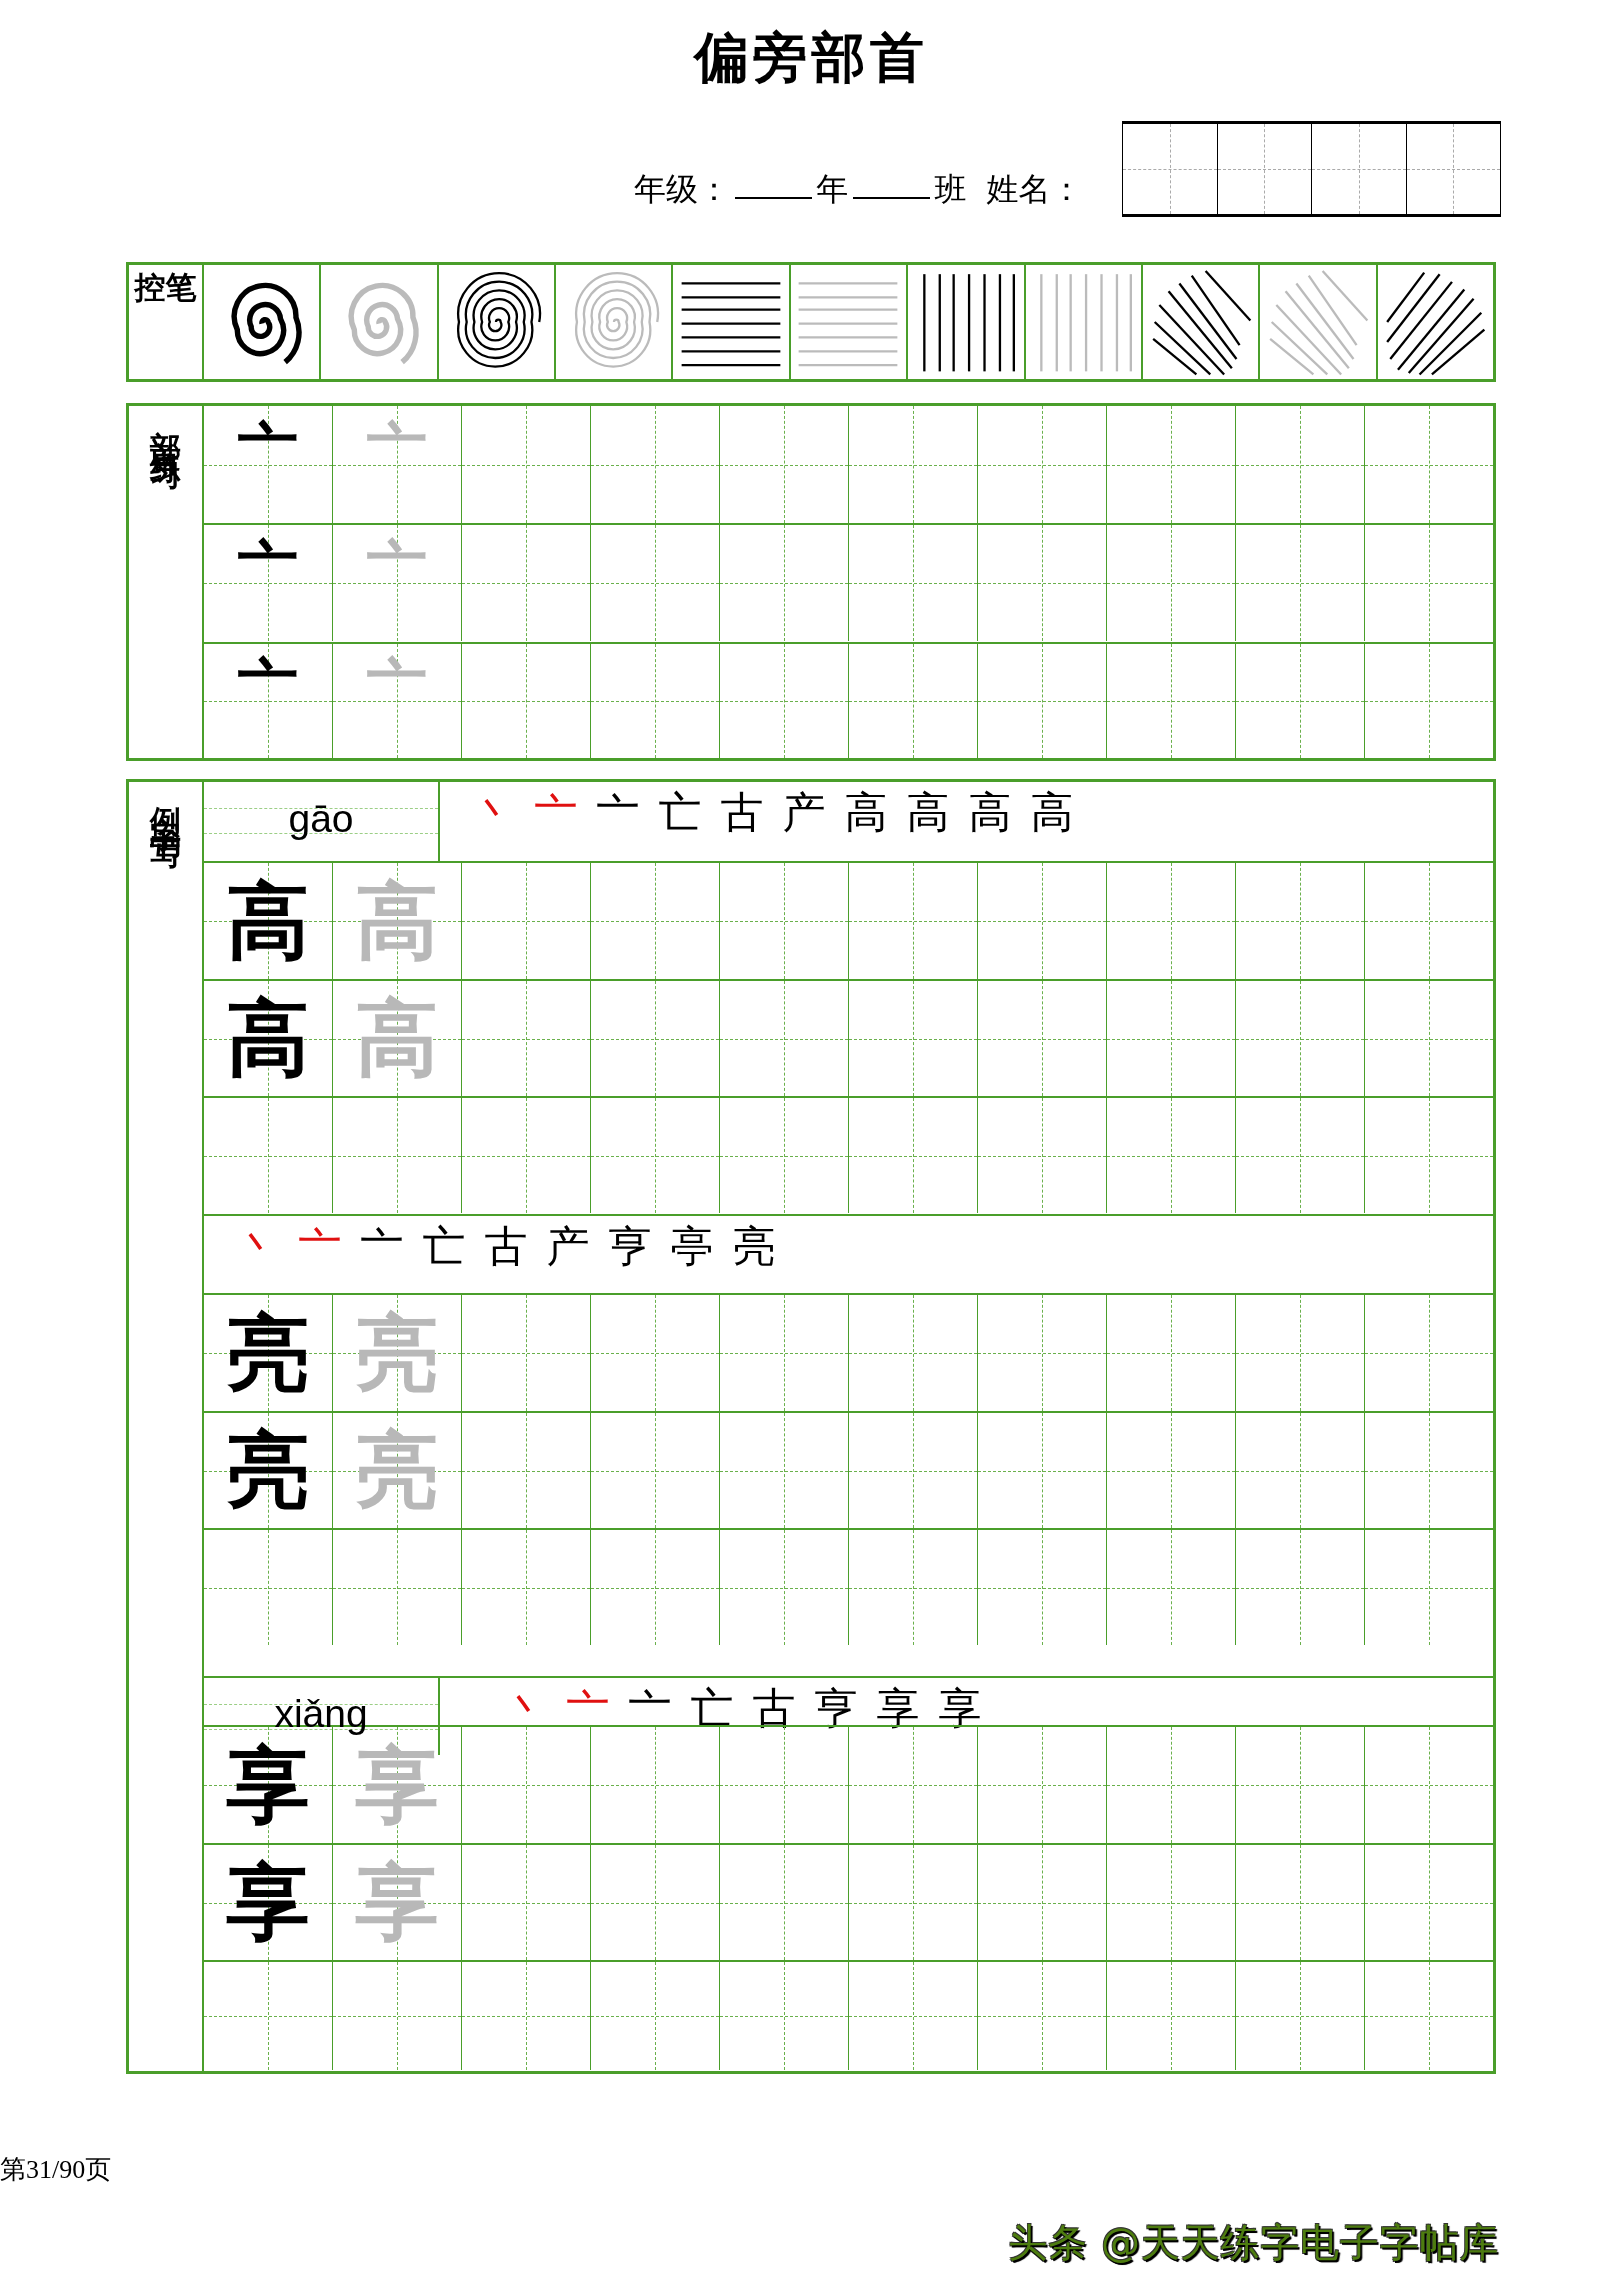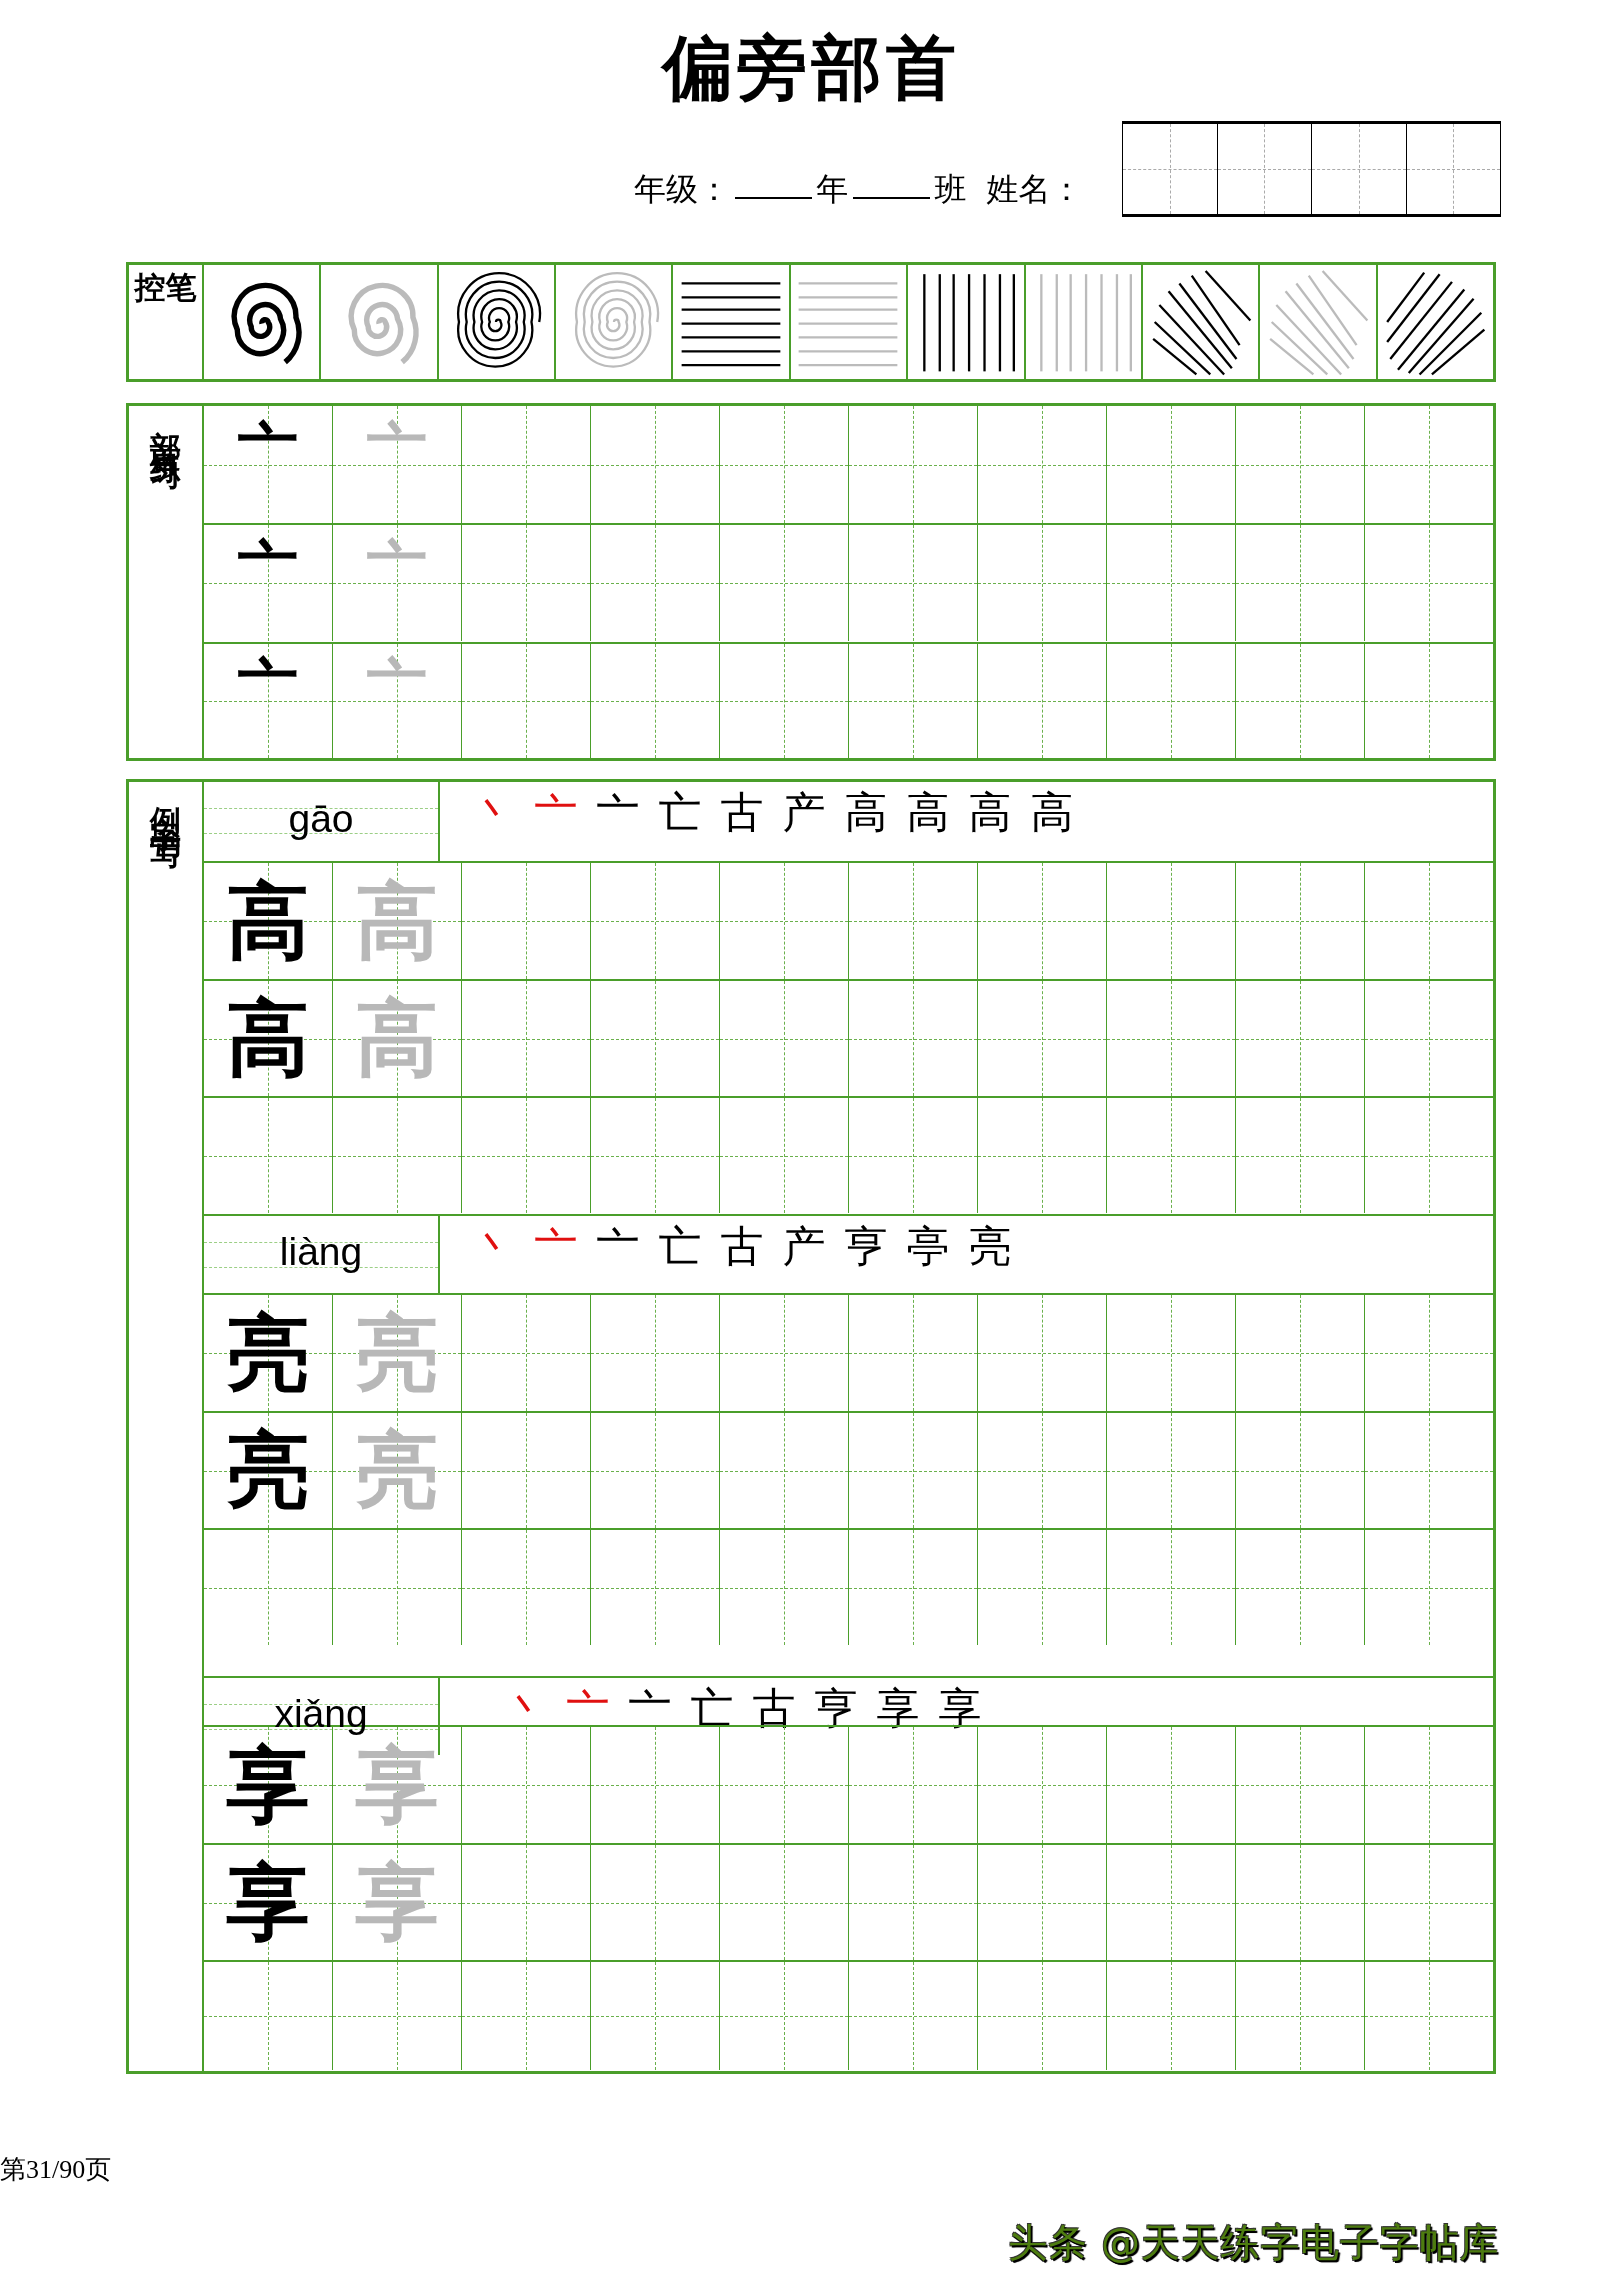--- a/index.html
+++ b/index.html
@@ -2,21 +2,21 @@
 <html style="font-size:12.4px"><head>
 <meta charset="utf-8">
 <style>
   * { box-sizing: border-box; margin: 0; padding: 0; }
   html, body { width: 1623px; height: 2295px; background: #ffffff; overflow: hidden; }
   body { position: relative; font-family: "DejaVu Serif", serif; color: #000; }
 
   
   #title {
     position: absolute; left: 0; width: 1623px; top: 21.6px;
-    text-align: center; font-size: 70px; font-weight: bold; letter-spacing: 4.6px;
+    text-align: center; font-size: 54px; font-weight: bold; letter-spacing: 4.6px;
     font-family: "DejaVu Serif", serif;
   }
 
   
   #info-line {
     position: absolute; left: 634px; top: 168px; height: 46px;
     font-size: 32px; display: flex; align-items: flex-start; white-space: nowrap;
     font-family: "DejaVu Serif", serif;
   }
   #info-line .blank {
@@ -398,25 +398,20 @@
         <div class="tcell"></div>
         <div class="tcell"></div>
         <div class="tcell"></div>
         <div class="tcell"></div>
         <div class="tcell"></div>
         <div class="tcell"></div>
     </div>
   </div>
 
   <div class="ex-header" style="top:432px;">
-    <div class="pinyin-cell">
-      <div class="pl1"></div>
-        <div class="pl2"></div>
-      <span class="pinyin-text">liàng</span>
-    </div>
     <div class="strokes-cell">
       <span class="stroke-step"><span class="red">丶</span></span>
       <span class="stroke-step"><span class="red">亠</span></span>
       <span class="stroke-step">亠</span>
       <span class="stroke-step">亡</span>
       <span class="stroke-step">古</span>
       <span class="stroke-step">产</span>
       <span class="stroke-step">亨</span>
       <span class="stroke-step">亭</span>
       <span class="stroke-step">亮</span>

